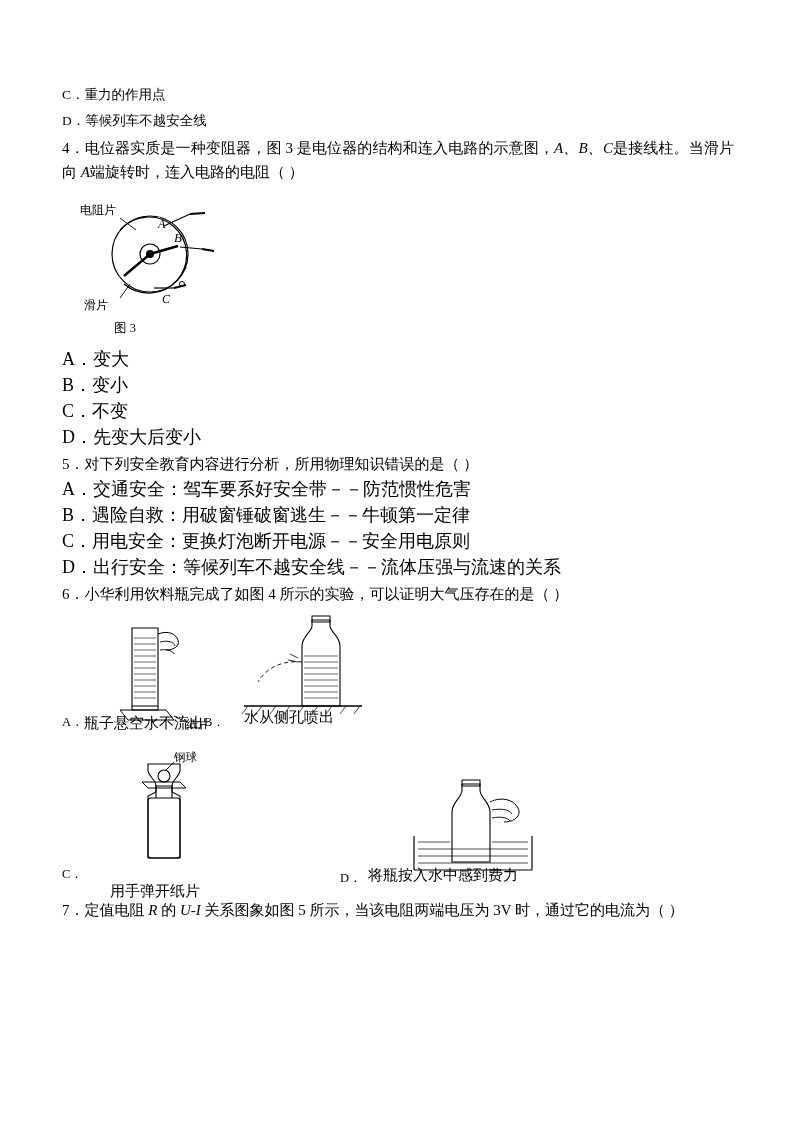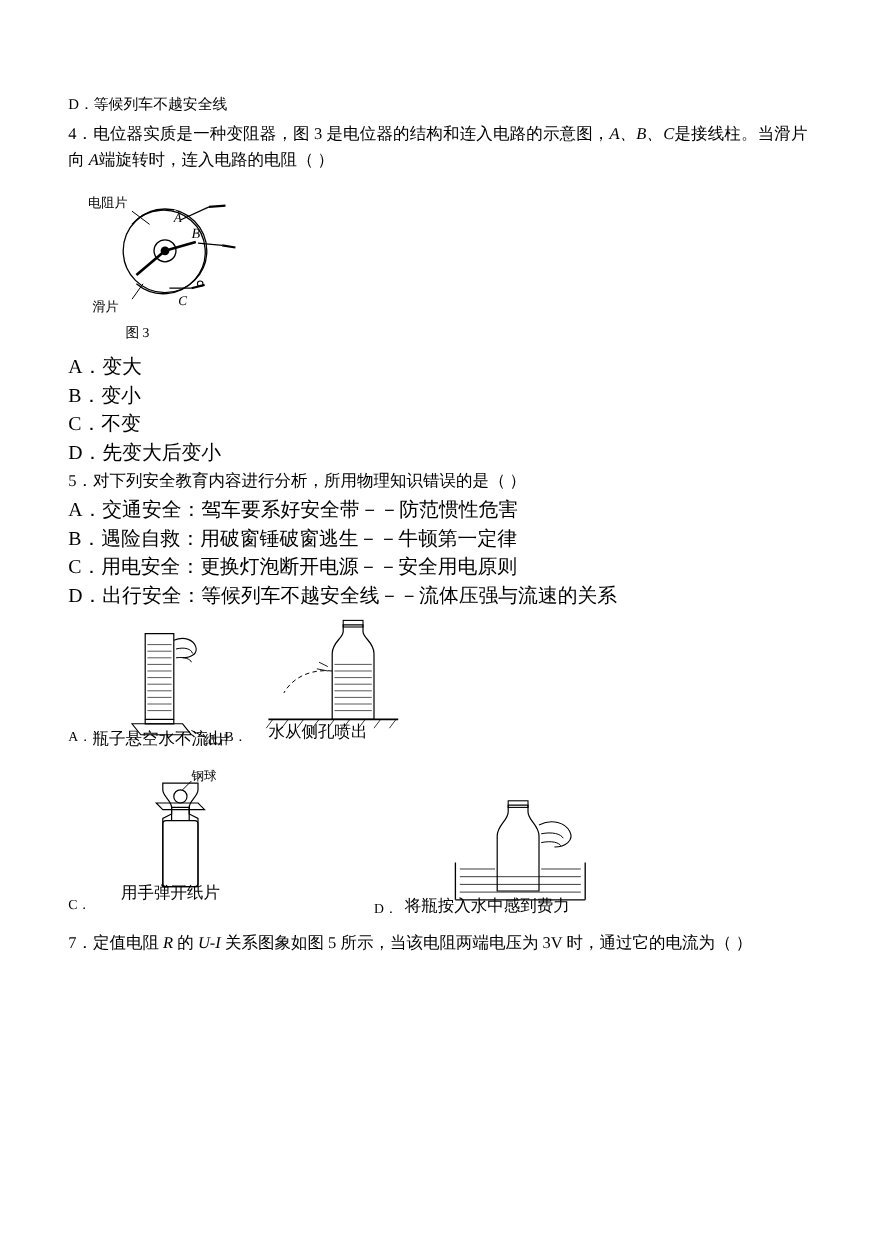--- a/index.html
+++ b/index.html
@@ -53,20 +53,21 @@
     font-family: "Liberation Serif", serif;
   }
   svg { display: block; }
 </style>
 </head>
 <body>
 
 <div class="page">
   <div class="content">
 
+    <div class="line">C．重力的作用点</div>
     <div class="line">D．等候列车不越安全线</div>
 
     <div class="q" style="margin-top:2px;">
       <span>4．</span><span>电位器实质是一种变阻器，图 3 是电位器的结构和连入电路的示意图，</span><span class="ital">A、B、C</span><span>是接线柱。当滑片向 </span><span class="ital">A</span><span>端旋转时，连入电路的电阻（        ）</span>
     </div>
 
     <div class="fig-block" style="height:150px; margin-top:8px;">
       <svg width="260" height="150" viewBox="0 0 260 150">
 
         <circle cx="88" cy="62" r="38" fill="none" stroke="#000" stroke-width="1.2"></circle>
@@ -111,20 +112,23 @@
     <div class="opt">D．先变大后变小</div>
 
     <div class="q" style="margin-top:2px;">
       <span>5．</span><span>对下列安全教育内容进行分析，所用物理知识错误的是（        ）</span>
     </div>
     <div class="opt">A．交通安全：驾车要系好安全带－－防范惯性危害</div>
     <div class="opt">B．遇险自救：用破窗锤破窗逃生－－牛顿第一定律</div>
     <div class="opt">C．用电安全：更换灯泡断开电源－－安全用电原则</div>
     <div class="opt">D．出行安全：等候列车不越安全线－－流体压强与流速的关系</div>
 
+    <div class="q" style="margin-top:2px;">
+      <span>6．</span><span>小华利用饮料瓶完成了如图 4 所示的实验，可以证明大气压存在的是（        ）</span>
+    </div>
 
     <div class="fig-block" style="height:128px; margin-top:4px; position:relative;">
       <svg width="640" height="128" viewBox="0 0 640 128">
 
         <path d="M70 20 L70 18 L96 18 L96 20 L96 96 L70 96 Z" fill="none" stroke="#000" stroke-width="1.1"></path>
 
         <path d="M70 96 L70 100 L96 100 L96 96" fill="none" stroke="#000" stroke-width="1.1"></path>
 
         <g stroke="#000" stroke-width="0.6">
           <line x1="72" y1="28" x2="94" y2="28"></line>
@@ -218,21 +222,21 @@
         <g stroke="#000" stroke-width="0.7">
           <line x1="356" y1="92" x2="388" y2="92"></line>
           <line x1="430" y1="92" x2="466" y2="92"></line>
           <line x1="356" y1="99" x2="466" y2="99"></line>
           <line x1="356" y1="106" x2="466" y2="106"></line>
           <line x1="356" y1="113" x2="466" y2="113"></line>
         </g>
       </svg>
 
       <div style="position:absolute; left:0px; top:116px; font-size:12.5px;">C．</div>
-      <div class="caption" style="position:absolute; left:48px; top:104px;">用手弹开纸片</div>
+      <div class="caption" style="position:absolute; left:48px; top:132px;">用手弹开纸片</div>
       <div style="position:absolute; left:278px; top:120px; font-size:12.5px;">D．</div>
       <div class="caption" style="position:absolute; left:306px; top:116px;font-family:Liberation Serif, serif;">将瓶按入水中感到费力</div>
     </div>
 
     <div class="q" style="margin-top:8px;">
       <span>7．</span><span>定值电阻 </span><span class="ital">R</span><span> 的 </span><span class="ital">U-I</span><span> 关系图象如图 5 所示，当该电阻两端电压为 3V 时，通过它的电流为（        ）</span>
     </div>
 
   </div>
 </div>

